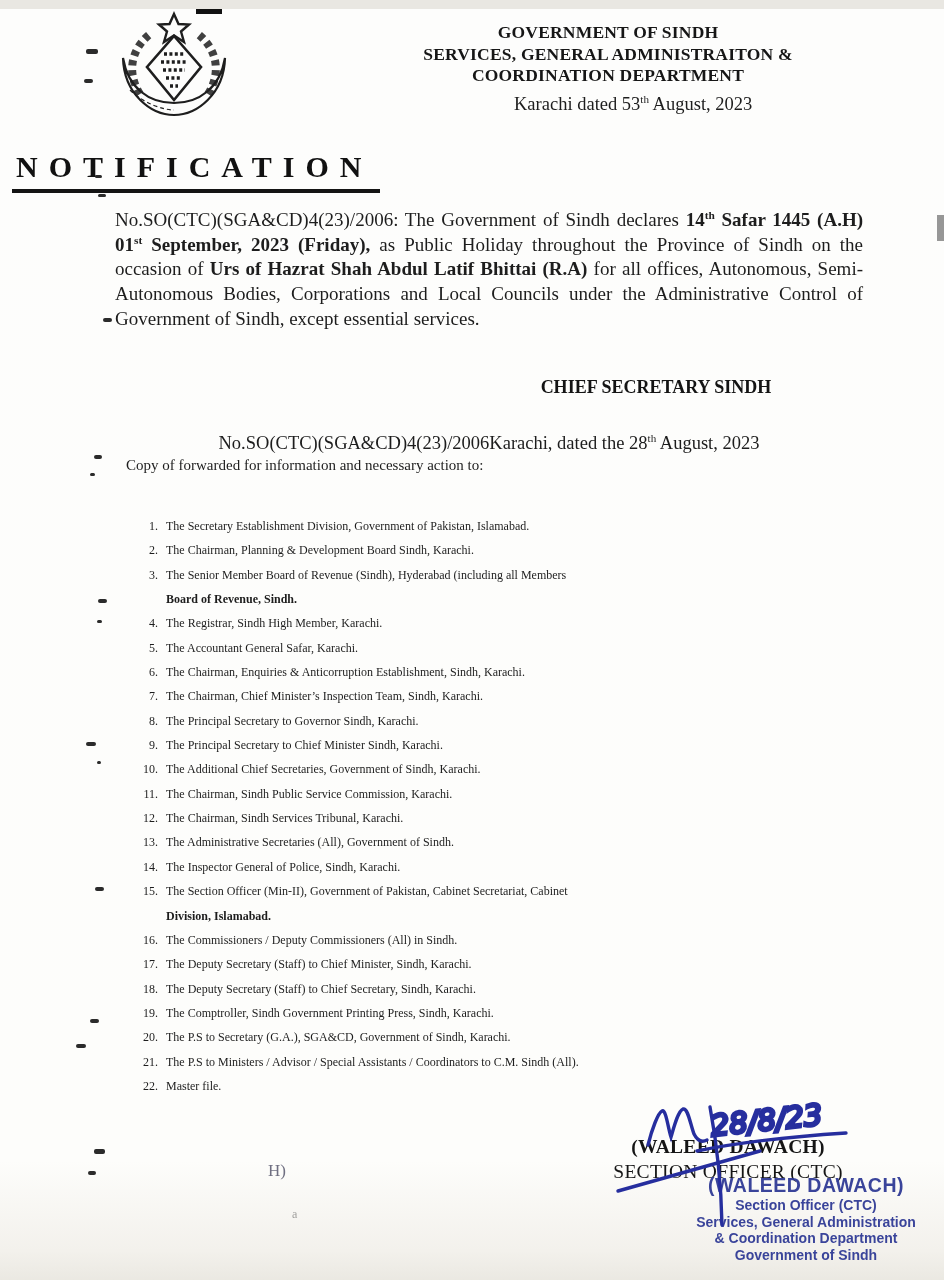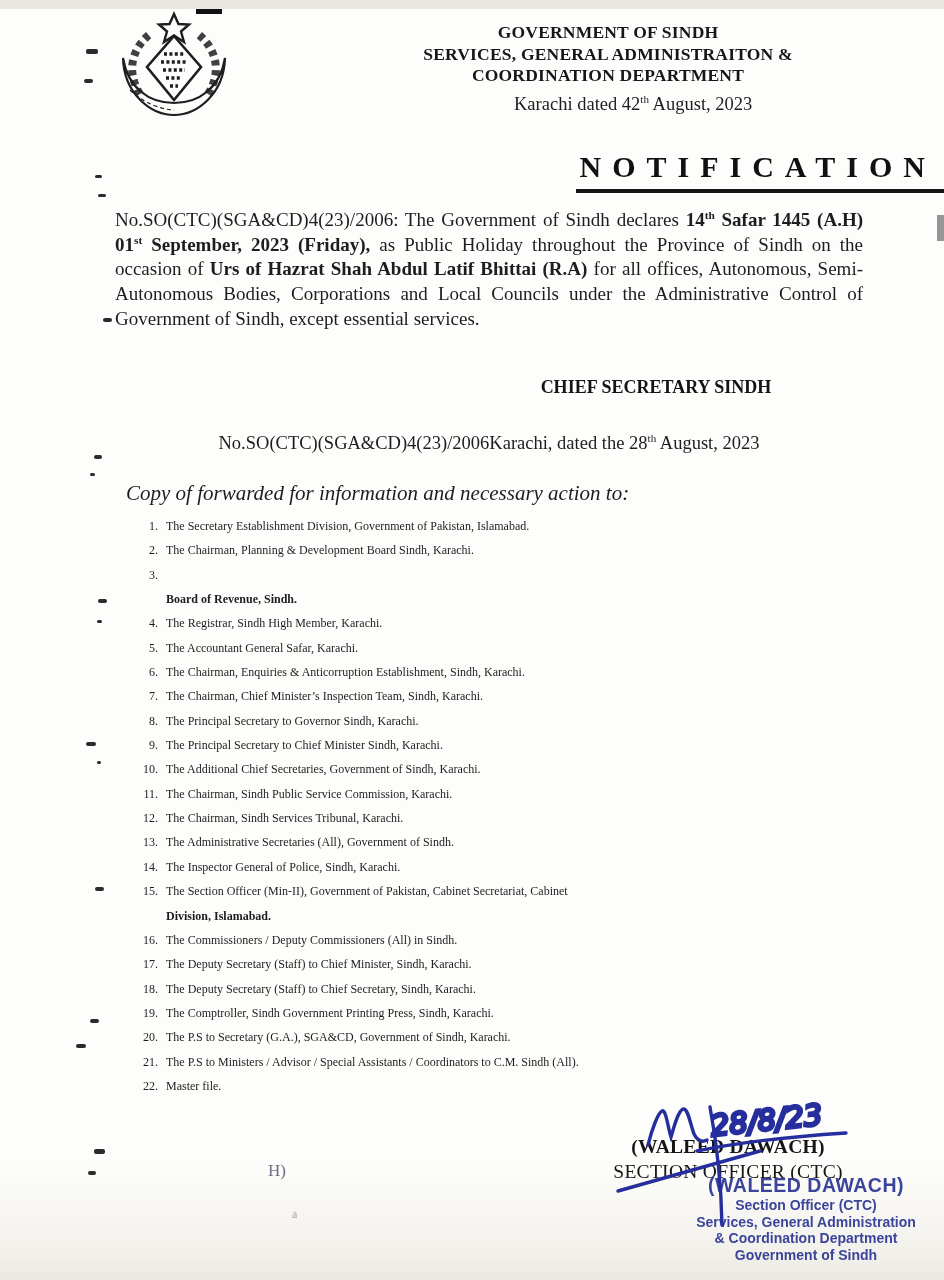--- a/index.html
+++ b/index.html
@@ -11,35 +11,35 @@
     font-family:"Liberation Serif", serif;
     color:#1d1d1d;
   }
   
   .crest { position:absolute; left:106px; top:2px; width:136px; height:108px; }
   .hdr-block { position:absolute; left:408px; top:13px; width:400px; text-align:center;
     font-weight:bold; font-size:17.5px; line-height:21.5px; letter-spacing:.2px; color:#161616; }
   .hdr-date { position:absolute; left:514px; top:85px; font-size:18.5px; }
   sup { font-size:.6em; vertical-align:super; line-height:0; }
   
-  .title-wrap { position:absolute; left:0; top:141px; width:944px; text-align:right; }
+  .title-wrap { position:absolute; left:0; top:141px; width:944px; text-align:left; }
   .title-inner { display:inline-block; margin-left:12px; font-size:30px; font-weight:bold;
     letter-spacing:11px; padding:0 8px 5px 4px; border-bottom:4px solid #141414; color:#111; }
   
   .body-par { position:absolute; left:115px; top:199px; width:748px;
     font-size:19px; line-height:24.7px; text-align:justify; }
   .b { font-weight:bold; }
   
   .officer { position:absolute; left:453px; top:366px; width:406px; text-align:center;
     font-weight:bold; font-size:18px; line-height:24.5px; color:#141414; }
   
   .ref-row { position:absolute; left:115px; top:424px; width:748px; font-size:18.5px;
     display:flex; justify-content:center; }
   
-  .copy-heading { position:absolute; left:126px; top:472px; font-size:21px;font-style:italic; }
+  .copy-heading { position:absolute; left:126px; top:448px; font-size:15px; }
   .copy-list { position:absolute; left:128px; top:505px; width:764px; font-size:12px; line-height:24.35px; }
   .copy-list ol { list-style:none; counter-reset:item; }
   .copy-list li { counter-increment:item; padding-left:38px; }
   .copy-list li::before { content:counter(item) "."; display:inline-block; width:30px;
     margin-left:-38px; margin-right:8px; text-align:right; }
   .cont { display:block;font-weight:bold; }
   
   .sig-typed { position:absolute; left:602px; top:1127px; width:252px; text-align:center; color:#151515; }
   .sig-name { font-weight:bold; font-size:19.5px; letter-spacing:.3px; }
   .sig-title { font-size:19.5px; margin-top:3px; letter-spacing:.3px; }
@@ -76,21 +76,21 @@
     <path d="M68 24 L95 55 L68 88 L41 55 Z" stroke-width="2.6"></path>
 
     <path d="M58 42 H78 M55 50 H81 M57 58 H79 M60 66 H76 M64 74 H72" stroke-width="3.6" stroke-dasharray="3 2.4"></path>
   </svg>
 
   <div class="hdr-block">
     <div>GOVERNMENT OF SINDH</div>
     <div>SERVICES, GENERAL ADMINISTRAITON &amp;</div>
     <div>COORDINATION DEPARTMENT</div>
   </div>
-  <div class="hdr-date"><span>Karachi dated 42</span><sup>th</sup><span> August, 2023</span></div>
+  <div class="hdr-date"><span>Karachi dated 53</span><sup>th</sup><span> August, 2023</span></div>
 
   <div class="title-wrap">
     <span class="title-inner">NOTIFICATION</span>
   </div>
 
   <p class="body-par"><span>No.SO(CTC)(SGA&amp;CD)4(23)/2006: The Government of Sindh declares </span><span class="b">14</span><sup class="b">th</sup><span class="b"> Safar 1445 (A.H) 01</span><sup class="b">st</sup><span class="b"> September, 2023 (Friday),</span><span> as Public Holiday throughout the Province of Sindh on the occasion of </span><span class="b">Urs of Hazrat Shah Abdul Latif Bhittai (R.A)</span><span> for all offices, Autonomous, Semi-Autonomous Bodies, Corporations and Local Councils under the Administrative Control of Government of Sindh, except essential services.</span></p>
 
   <div class="officer">
     <div>CHIEF SECRETARY SINDH</div>
   </div>
@@ -99,21 +99,21 @@
     <span>No.SO(CTC)(SGA&amp;CD)4(23)/2006</span>
     <span><span>Karachi, dated the 28</span><sup>th</sup><span> August, 2023</span></span>
   </div>
 
   <div class="copy-heading">Copy of forwarded for information and necessary action to:</div>
 
   <div class="copy-list">
     <ol>
       <li><span>The Secretary Establishment Division, Government of Pakistan, Islamabad.</span></li>
       <li><span>The Chairman, Planning &amp; Development Board Sindh, Karachi.</span></li>
-      <li><span class="cont">Board of Revenue, Sindh.</span></li>
+      <li><span>The Senior Member Board of Revenue (Sindh), Hyderabad (including all Members</span><span class="cont">Board of Revenue, Sindh.</span></li>
       <li><span>The Registrar, Sindh High Member, Karachi.</span></li>
       <li><span>The Accountant General Safar, Karachi.</span></li>
       <li><span>The Chairman, Enquiries &amp; Anticorruption Establishment, Sindh, Karachi.</span></li>
       <li><span>The Chairman, Chief Minister’s Inspection Team, Sindh, Karachi.</span></li>
       <li><span>The Principal Secretary to Governor Sindh, Karachi.</span></li>
       <li><span>The Principal Secretary to Chief Minister Sindh, Karachi.</span></li>
       <li><span>The Additional Chief Secretaries, Government of Sindh, Karachi.</span></li>
       <li><span>The Chairman, Sindh Public Service Commission, Karachi.</span></li>
       <li><span>The Chairman, Sindh Services Tribunal, Karachi.</span></li>
       <li><span>The Administrative Secretaries (All), Government of Sindh.</span></li>

